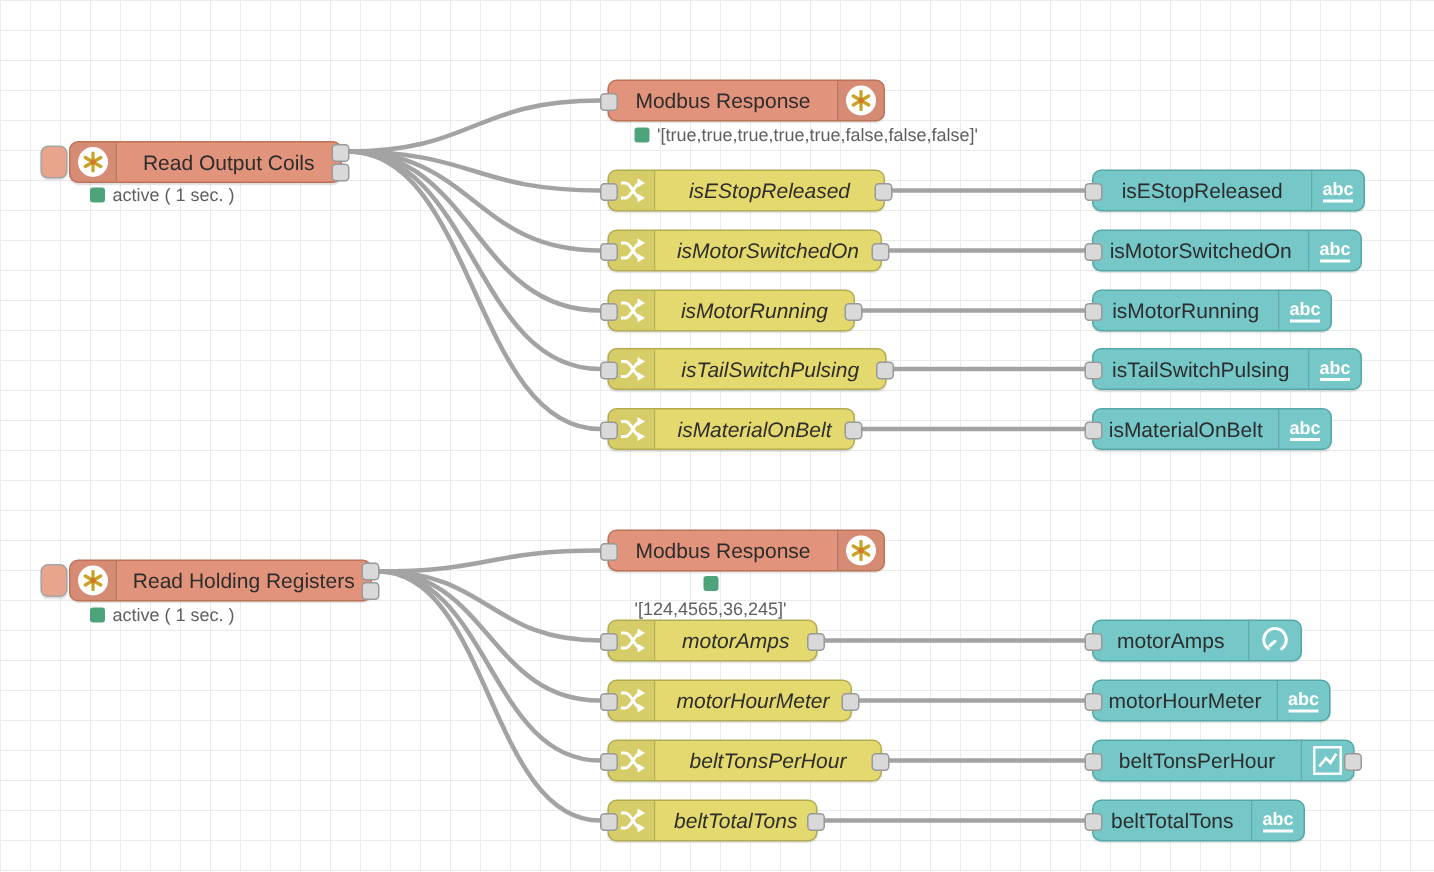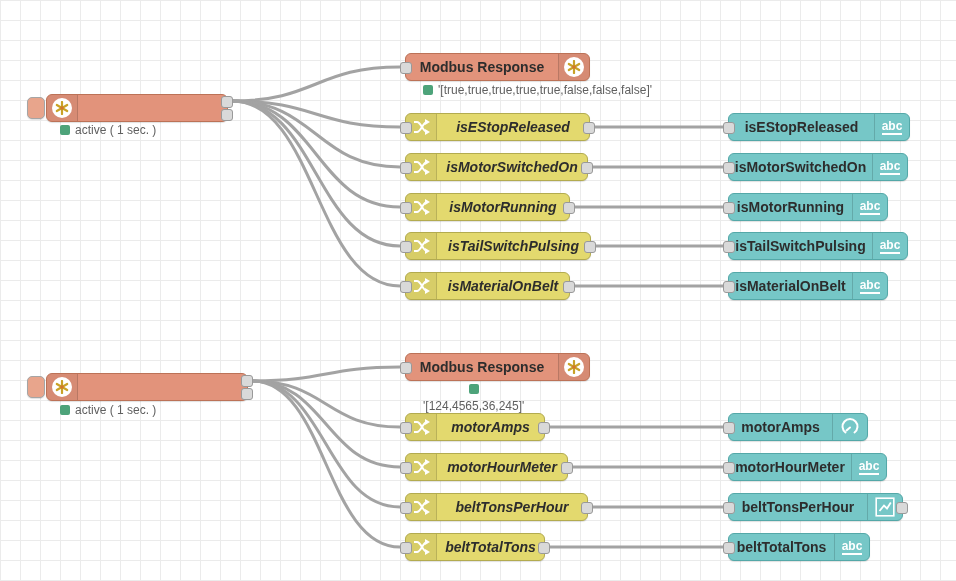--- a/index.html
+++ b/index.html
@@ -26,21 +26,21 @@
     background:rgba(0,0,0,0.05);flex:0 0 auto;
   }
   .iconbox.left{border-right:1px solid rgba(0,0,0,0.14);border-radius:5px 0 0 5px;}
   .iconbox.right{border-left:1px solid rgba(0,0,0,0.14);border-radius:0 5px 5px 0;}
   .badgebox{
     width:34px;display:flex;align-items:center;justify-content:center;
     border-left:1px solid rgba(0,0,0,0.15);flex:0 0 auto;border-radius:0 5px 5px 0;
   }
   .label{
     flex:1;display:flex;align-items:center;justify-content:center;
-    padding:0 8px;white-space:nowrap;overflow:hidden;font-weight:bold;
+    padding:0 8px;white-space:nowrap;overflow:hidden;
   }
   .italic .label{font-style:italic;}
   .mcircle{
     width:20px;height:20px;border-radius:50%;background:#fff;
     display:flex;align-items:center;justify-content:center;
   }
   .port{
     position:absolute;width:10px;height:10px;background:#d9d9d9;
     border:1px solid #999;border-radius:3px;z-index:3;box-sizing:content-box;
   }
@@ -98,20 +98,21 @@
           <svg width="14" height="14" viewBox="0 0 14 14">
             <g stroke="#c9a227" stroke-width="2.2" stroke-linecap="round">
               <line x1="7" y1="1" x2="7" y2="13"></line>
               <line x1="1.8" y1="4" x2="12.2" y2="10"></line>
               <line x1="1.8" y1="10" x2="12.2" y2="4"></line>
             </g>
             <circle cx="7" cy="7" r="1.8" fill="#d2772a"></circle>
           </svg>
         </span>
     </span>
+    <span class="label">Read Output Coils</span>
     <span class="port p1"></span>
     <span class="port p2"></span>
   </div>
   <div class="status" style="left:60px;top:123px;">
     <span class="dot"></span>
     <span>active ( 1 sec. )</span>
   </div>
 
   <div class="node salmon" style="left:405px;top:53px;width:185px;">
     <span class="port in"></span>
@@ -253,20 +254,21 @@
           <svg width="14" height="14" viewBox="0 0 14 14">
             <g stroke="#c9a227" stroke-width="2.2" stroke-linecap="round">
               <line x1="7" y1="1" x2="7" y2="13"></line>
               <line x1="1.8" y1="4" x2="12.2" y2="10"></line>
               <line x1="1.8" y1="10" x2="12.2" y2="4"></line>
             </g>
             <circle cx="7" cy="7" r="1.8" fill="#d2772a"></circle>
           </svg>
         </span>
     </span>
+    <span class="label">Read Holding Registers</span>
     <span class="port p1"></span>
     <span class="port p2"></span>
   </div>
   <div class="status" style="left:60px;top:403px;">
     <span class="dot"></span>
     <span>active ( 1 sec. )</span>
   </div>
 
   <div class="node salmon" style="left:405px;top:353px;width:185px;">
     <span class="port in"></span>

